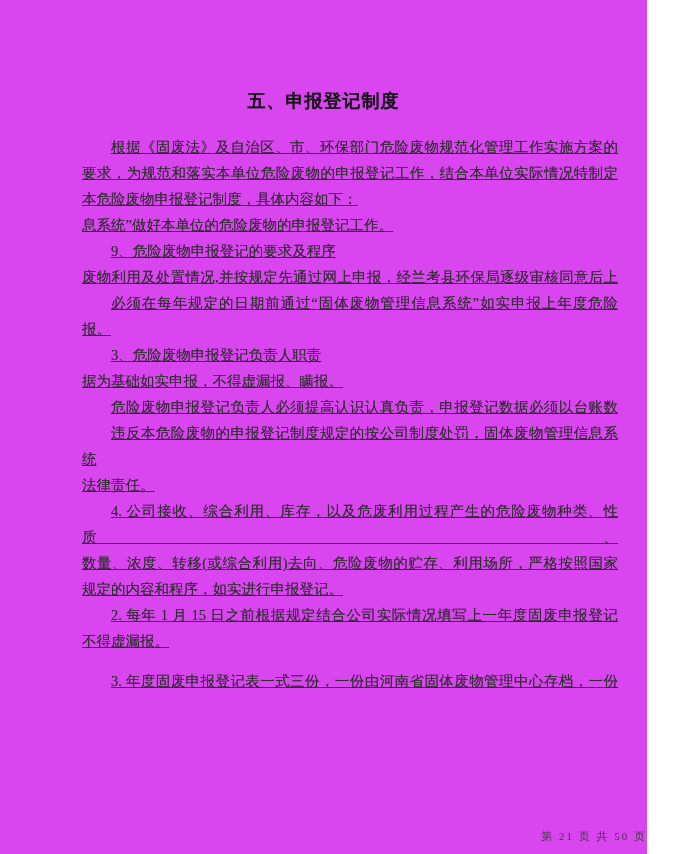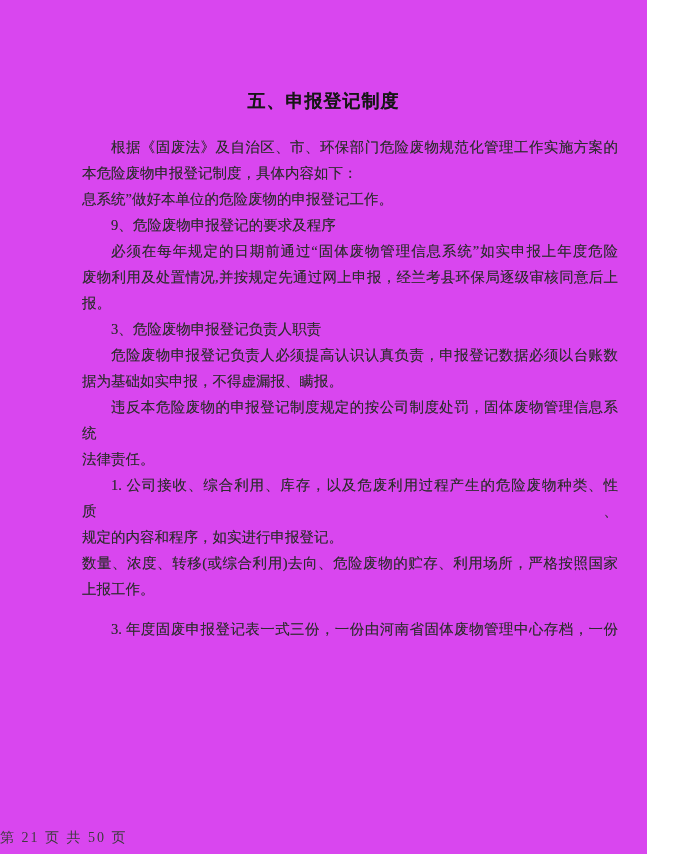--- a/index.html
+++ b/index.html
@@ -25,20 +25,21 @@
     color: #161616;
     letter-spacing: 1px;
     text-shadow: 0 0 0.5px rgba(20,20,20,0.6);
   }
   .content {
     margin: 18px 82px 0 82px;
     width: 536px;
     font-size: 14.5px;
     line-height: 26px;
     text-shadow: 0 0 0.6px rgba(45,45,45,0.5);
+    text-decoration: underline;
   }
   .para { margin: 0; }
   .para.gap { margin-top: 14px; }
   .ln {
     margin: 0;
     padding: 0;
     text-align: justify;
     text-justify: inter-character;
     text-align-last: left;
     white-space: nowrap;
@@ -46,77 +47,79 @@
   .ln.jl {
     white-space: normal;
     text-align-last: justify;
   }
   .ln.fi { text-indent: 2em; }
   .footer {
     position: absolute;
     left: 0;
     top: 829px;
     width: 100%;
-    text-align: left;
-    font-size: 14px;
+    text-align: right;
+    font-size: 11px;
     letter-spacing: 2px;
     color: #3c3c3c;
   }
 </style>
 </head>
 <body>
 
 <div class="page">
 
   <h1 class="title">五、申报登记制度</h1>
 
   <div class="content">
 
     <div class="para">
       <p class="ln fi jl">根据《固废法》及自治区、市、环保部门危险废物规范化管理工作实施方案的</p>
+      <p class="ln jl">要求，为规范和落实本单位危险废物的申报登记工作，结合本单位实际情况特制定</p>
       <p class="ln">本危险废物申报登记制度，具体内容如下：</p>
     </div>
 
 
     <div class="para">
       <p class="ln">息系统”做好本单位的危险废物的申报登记工作。</p>
     </div>
 
     <div class="para">
       <p class="ln fi">9、危险废物申报登记的要求及程序</p>
     </div>
 
     <div class="para">
+      <p class="ln jl">废物利用及处置情况,并按规定先通过网上申报，经兰考县环保局逐级审核同意后上</p>
       <p class="ln fi jl">必须在每年规定的日期前通过“固体废物管理信息系统”如实申报上年度危险</p>
-      <p class="ln jl">废物利用及处置情况,并按规定先通过网上申报，经兰考县环保局逐级审核同意后上</p>
       <p class="ln">报。</p>
     </div>
 
     <div class="para">
       <p class="ln fi">3、危险废物申报登记负责人职责</p>
     </div>
 
     <div class="para">
+      <p class="ln">据为基础如实申报，不得虚漏报、瞒报。</p>
       <p class="ln fi jl">危险废物申报登记负责人必须提高认识认真负责，申报登记数据必须以台账数</p>
-      <p class="ln">据为基础如实申报，不得虚漏报、瞒报。</p>
     </div>
 
     <div class="para">
       <p class="ln fi jl">违反本危险废物的申报登记制度规定的按公司制度处罚，固体废物管理信息系统</p>
       <p class="ln">法律责任。</p>
     </div>
 
     <div class="para">
-      <p class="ln fi jl">1. 公司接收、综合利用、库存，以及危废利用过程产生的危险废物种类、性质、</p>
+      <p class="ln fi jl">4. 公司接收、综合利用、库存，以及危废利用过程产生的危险废物种类、性质、</p>
+      <p class="ln jl">数量、浓度、转移(或综合利用)去向、危险废物的贮存、利用场所，严格按照国家</p>
       <p class="ln">规定的内容和程序，如实进行申报登记。</p>
-      <p class="ln jl">数量、浓度、转移(或综合利用)去向、危险废物的贮存、利用场所，严格按照国家</p>
     </div>
 
     <div class="para">
-      <p class="ln">上报工作。</p>
+      <p class="ln fi jl">2. 每年 1 月 15 日之前根据规定结合公司实际情况填写上一年度固废申报登记</p>
+      <p class="ln">不得虚漏报。</p>
     </div>
 
     <div class="para gap">
       <p class="ln fi jl">3. 年度固废申报登记表一式三份，一份由河南省固体废物管理中心存档，一份</p>
     </div>
 
   </div>
 
   <div class="footer">第 21 页 共 50 页</div>
 

